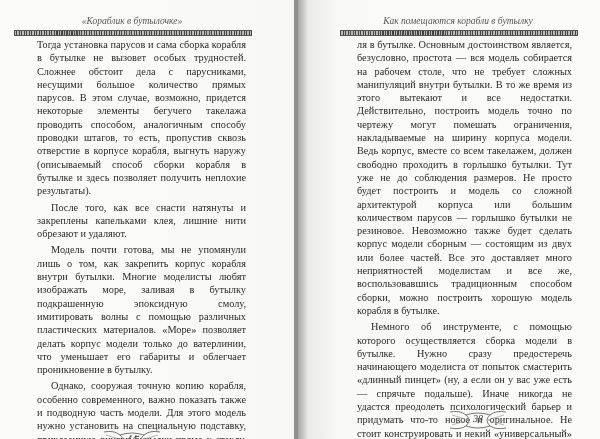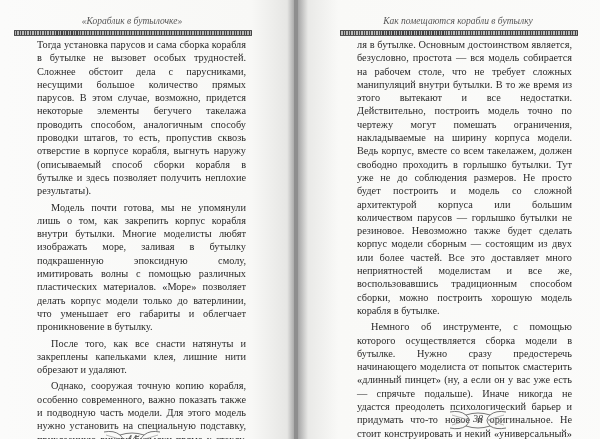--- a/index.html
+++ b/index.html
@@ -7,21 +7,21 @@
     width: 600px; height: 439px; overflow: hidden;
     background: #d9d9d9;
     font-family: "Liberation Serif", "DejaVu Serif", serif;
     color: #2a2a2a;
   }
   .spread { position: relative; width: 600px; height: 439px; }
   .page {
     position: absolute; top: 0; height: 439px;
     background: #fbfbf9;
   }
-  .page.left { left: 0; width: 296px; background: linear-gradient(to right, #fbfbfa 0%, #f8f8f6 85%, #e6e6e4 97%, #9a9a9a 100%); }
+  .page.left { left: 0; width: 296px; background: linear-gradient(to right, #fbfbfa 0%, #f8f8f6 85%, #e6e6e4 97%, #9a9a9a 100%); padding-left: 40px; }
   .page.right { left: 298px; width: 338px; background: linear-gradient(to right, #a6a6a6 0%, #e9e9e7 3%, #f9f9f7 12%, #fbfbfa 100%); }
   .gutter { position: absolute; left: 294px; top: 0; width: 5px; height: 439px; background: #8e8e8e; }
   .header { position: absolute; top: 16px; text-align: center; font-style: italic; font-size: 9.5px; color: #555; }
   .page.left .header { left: 14px; width: 236px; }
   .page.right .header { left: 42px; width: 236px; }
   .rule {
     position: absolute; top: 30px; height: 4px;
     background: repeating-linear-gradient(90deg, #444 0px, #444 1px, #bbb 1px, #bbb 2.5px);
     border-top: 0.5px solid #555; border-bottom: 0.5px solid #555;
   }
@@ -50,22 +50,22 @@
 </head>
 <body>
 
 <div class="spread">
 
   <div class="page left">
     <div class="header">«Кораблик в бутылочке»</div>
     <div class="rule"></div>
     <div class="text">
       <p class="cont">Тогда установка парусов и сама сборка корабля в бутылке не вызовет особых трудностей. Сложнее обстоит дела с парусниками, несущими большое количество прямых парусов. В этом случае, возможно, придется некоторые элементы бегучего такелажа проводить способом, аналогичным способу проводки штагов, то есть, пропустив сквозь отверстие в корпусе корабля, выгнуть наружу (описываемый способ сборки корабля в бутылке и здесь позволяет получить неплохие результаты).</p>
+      <p>После того, как все снасти натянуты и закреплены капельками клея, лишние нити обрезают и удаляют.</p>
       <p>Модель почти готова, мы не упомянули лишь о том, как закрепить корпус корабля внутри бутылки. Многие моделисты любят изображать море, заливая в бутылку подкрашенную эпоксидную смолу, имитировать волны с помощью различных пластических материалов. «Море» позволяет делать корпус модели только до ватерлинии, что уменьшает его габариты и облегчает проникновение в бутылку.</p>
-      <p>После того, как все снасти натянуты и закреплены капельками клея, лишние нити обрезают и удаляют.</p>
       <p>Однако, сооружая точную копию корабля, особенно современного, важно показать также и подводную часть модели. Для этого модель нужно установить на специальную подставку, приклеенную внутри бутылки прямо к стеклу. Простейшей подставкой может быть деревянная дощечка, имеющая небольшие штырьки для точной фиксации корпуса корабля.</p>
 
     </div>
     <div class="folio">
       <svg width="60" height="24" viewBox="0 0 60 24">
         <path d="M2 4 Q12 2 18 7 Q24 12 18 18 Q12 22 2 20" fill="none" stroke="#777" stroke-width="1"></path>
         <path d="M58 4 Q48 2 42 7 Q36 12 42 18 Q48 22 58 20" fill="none" stroke="#777" stroke-width="1"></path>
         <path d="M18 7 Q30 3 42 7 M18 18 Q30 22 42 18" fill="none" stroke="#777" stroke-width="1"></path>
         <path d="M4 7 Q14 10 20 12 M4 17 Q14 14 20 12 M56 7 Q46 10 40 12 M56 17 Q46 14 40 12" fill="none" stroke="#999" stroke-width="0.7"></path>
       </svg>

